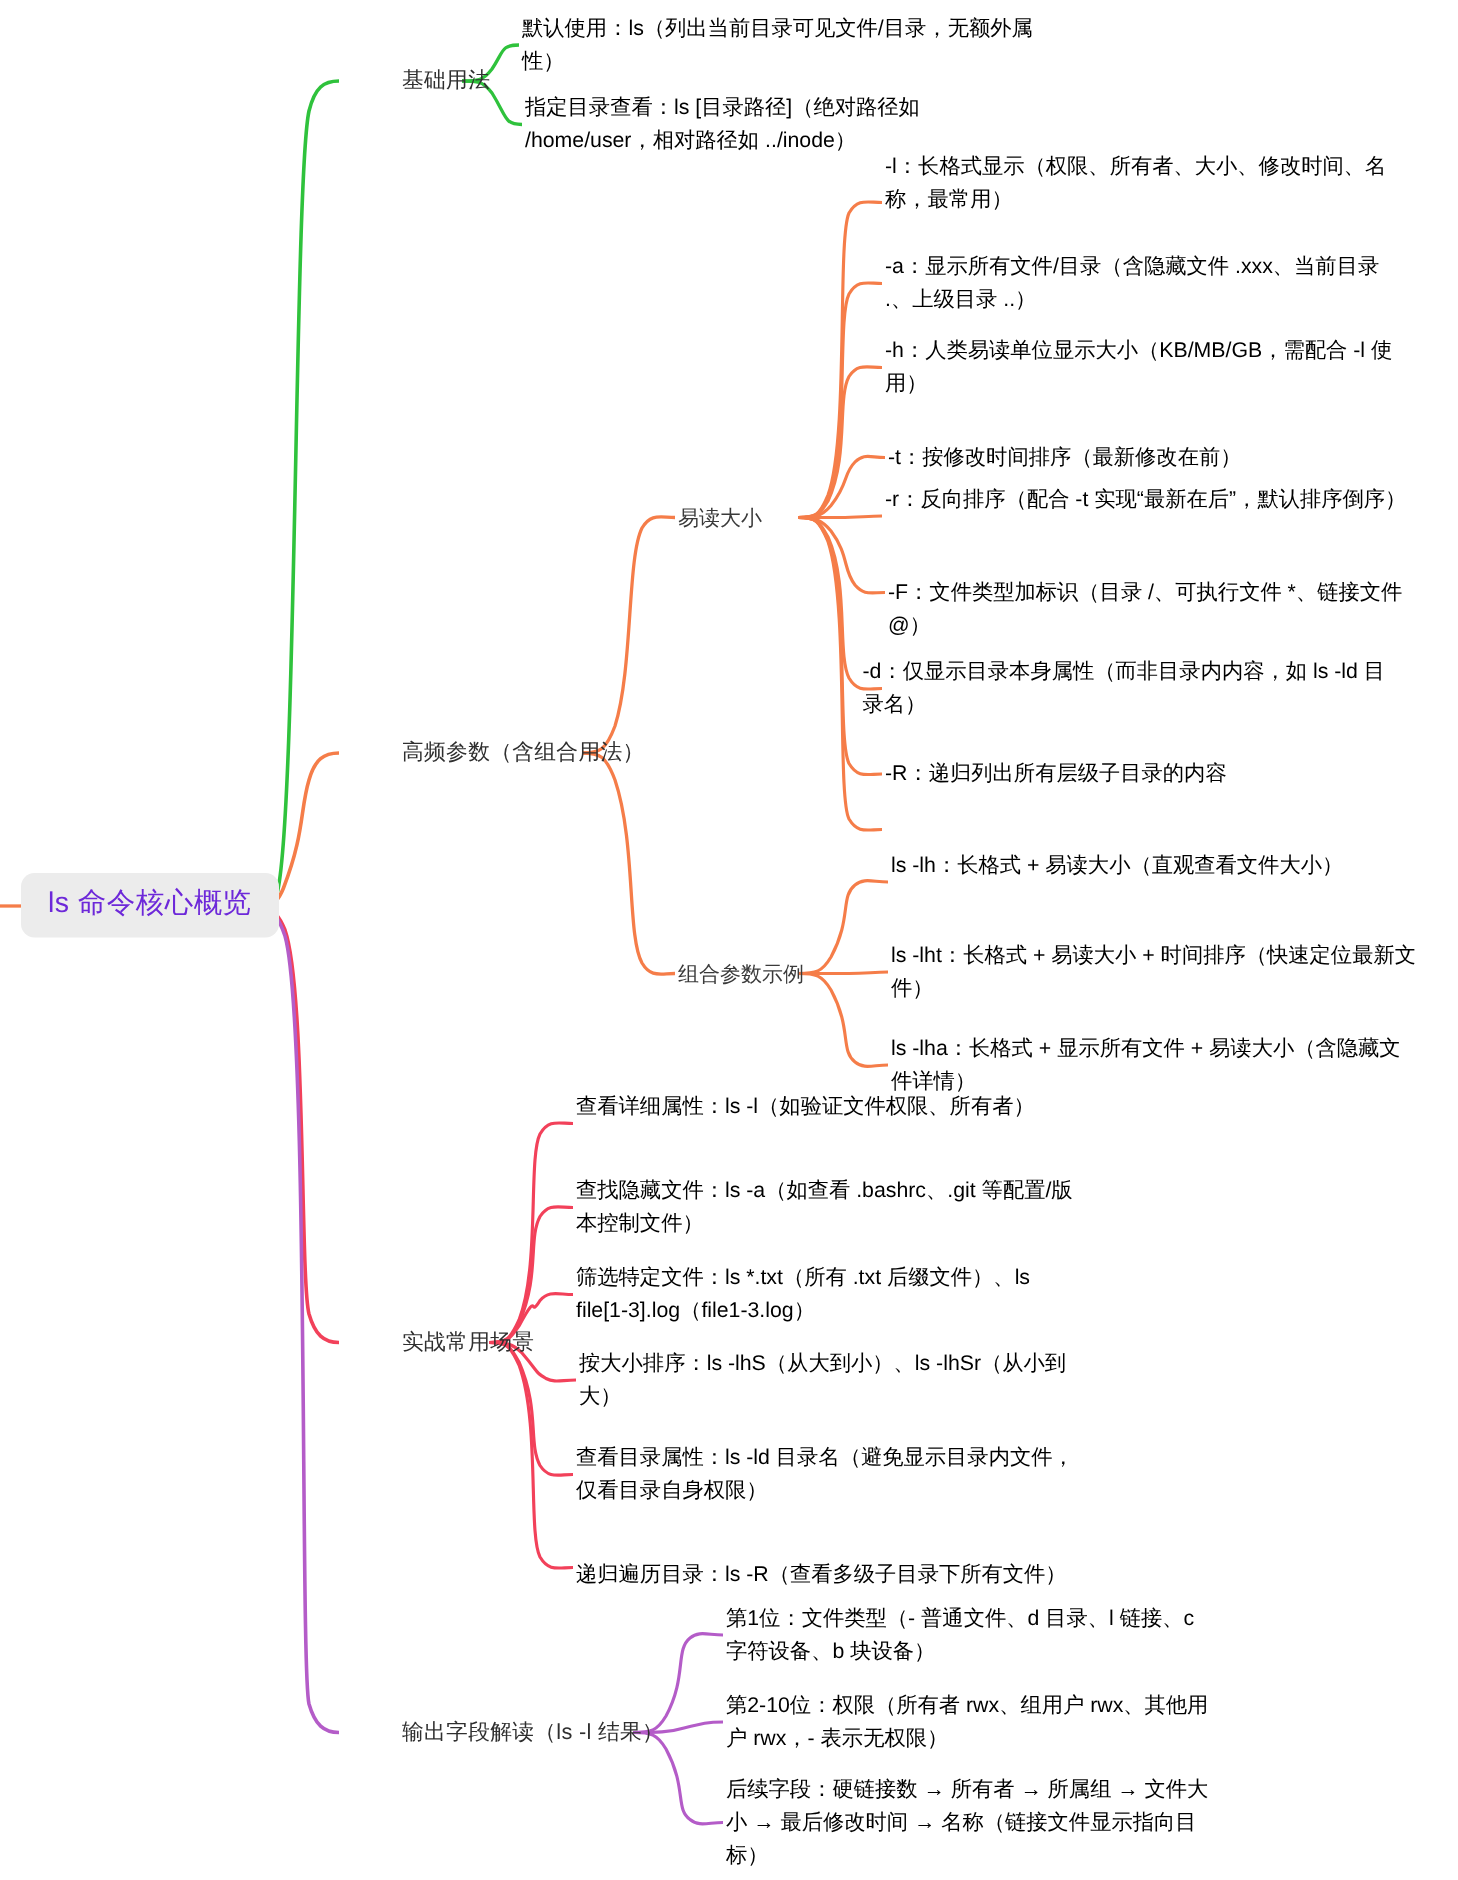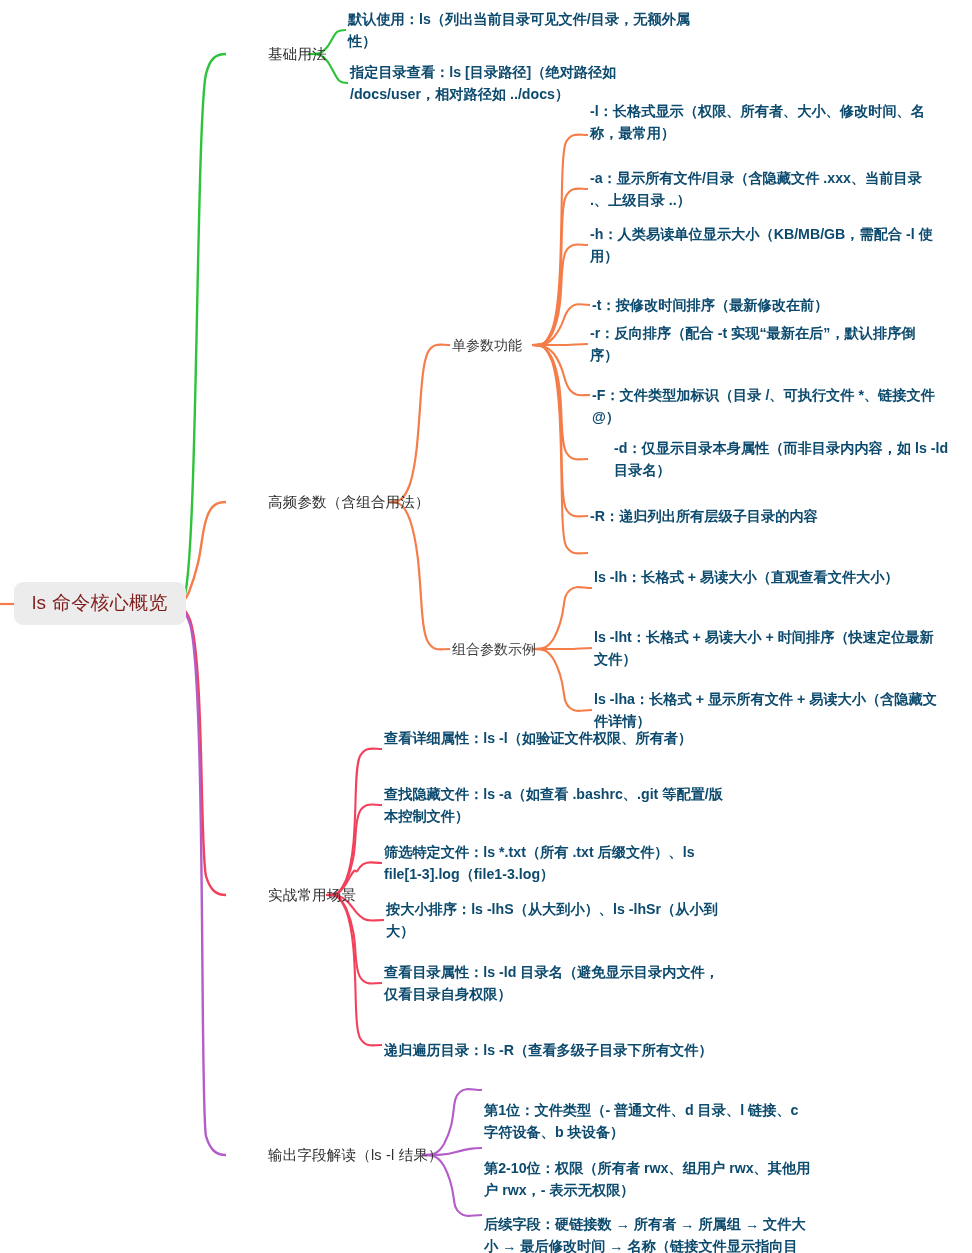--- a/index.html
+++ b/index.html
@@ -32,21 +32,21 @@
     position: absolute;
     box-sizing: border-box;
   }
   
   .root-node {
     background: #ececec;
     border-radius: 9px;
     padding: 9px 18px 10px 18px;
     font-size: 19px;
     line-height: 24px;
-    color: #7f1d1d;
+    color: #6d28d9;
     white-space: nowrap;
     letter-spacing: 0.3px;
   }
   
   .branch-node {
     font-size: 14.5px;
     line-height: 20px;
     font-weight: normal;
     color: #2f2f2f;
     white-space: nowrap;
@@ -58,26 +58,26 @@
     font-size: 14px;
     line-height: 20px;
     font-weight: normal;
     color: #3a3a3a;
     white-space: nowrap;
   }
   
   .leaf-node {
     font-size: 14.2px;
     line-height: 22px;
-    color: #0c4a6e;
-    font-weight: bold;
+    color: #000000;
+    font-weight: normal;
   }
   .leaf-w-wide { width: 350px; }
   .leaf-w-mid  { width: 340px; }
-  .leaf-w-nar  { width: 330px; margin-top: 31px; }
+  .leaf-w-nar  { width: 330px; }
 </style>
 </head>
 <body>
 
 <div id="mindmap">
 
   <svg class="edges" viewBox="0 0 972 1253" xmlns="http://www.w3.org/2000/svg">
 
     <path d="M0,604 L14,604" stroke="#f57d49" stroke-width="2.2" fill="none"></path>
 
@@ -126,50 +126,50 @@
   </div>
 
   <div class="node branch-node" style="left:228px; top:44px;">
     <span>基础用法</span>
   </div>
 
   <div class="node leaf-node leaf-w-wide" style="left:348px; top:8px;">
     <span>默认使用：ls（列出当前目录可见文件/目录，无额外属性）</span>
   </div>
   <div class="node leaf-node leaf-w-wide" style="left:350px; top:61px;">
-    <span>指定目录查看：ls [目录路径]（绝对路径如 /docs/user，相对路径如 ../docs）</span>
+    <span>指定目录查看：ls [目录路径]（绝对路径如 /home/user，相对路径如 ../inode）</span>
   </div>
 
   <div class="node branch-node" style="left:228px; top:492px;">
     <span>高频参数（含组合用法）</span>
   </div>
 
   <div class="node group-node" style="left:452px; top:335px;">
-    <span>单参数功能</span>
+    <span>易读大小</span>
   </div>
 
   <div class="node leaf-node leaf-w-wide" style="left:590px; top:100px;">
     <span>-l：长格式显示（权限、所有者、大小、修改时间、名称，最常用）</span>
   </div>
   <div class="node leaf-node leaf-w-wide" style="left:590px; top:167px;">
     <span>-a：显示所有文件/目录（含隐藏文件 .xxx、当前目录 .、上级目录 ..）</span>
   </div>
   <div class="node leaf-node leaf-w-wide" style="left:590px; top:223px;">
     <span>-h：人类易读单位显示大小（KB/MB/GB，需配合 -l 使用）</span>
   </div>
   <div class="node leaf-node leaf-w-wide" style="left:592px; top:294px;">
     <span>-t：按修改时间排序（最新修改在前）</span>
   </div>
   <div class="node leaf-node leaf-w-wide" style="left:590px; top:322px;">
     <span>-r：反向排序（配合 -t 实现“最新在后”，默认排序倒序）</span>
   </div>
   <div class="node leaf-node leaf-w-wide" style="left:592px; top:384px;">
     <span>-F：文件类型加标识（目录 /、可执行文件 *、链接文件 @）</span>
   </div>
-  <div class="node leaf-node leaf-w-wide" style="left:614px; top:437px;">
+  <div class="node leaf-node leaf-w-wide" style="left:575px; top:437px;">
     <span>-d：仅显示目录本身属性（而非目录内内容，如 ls -ld 目录名）</span>
   </div>
   <div class="node leaf-node leaf-w-wide" style="left:590px; top:505px;">
     <span>-R：递归列出所有层级子目录的内容</span>
   </div>
 
   <div class="node group-node" style="left:452px; top:639px;">
     <span>组合参数示例</span>
   </div>
 

